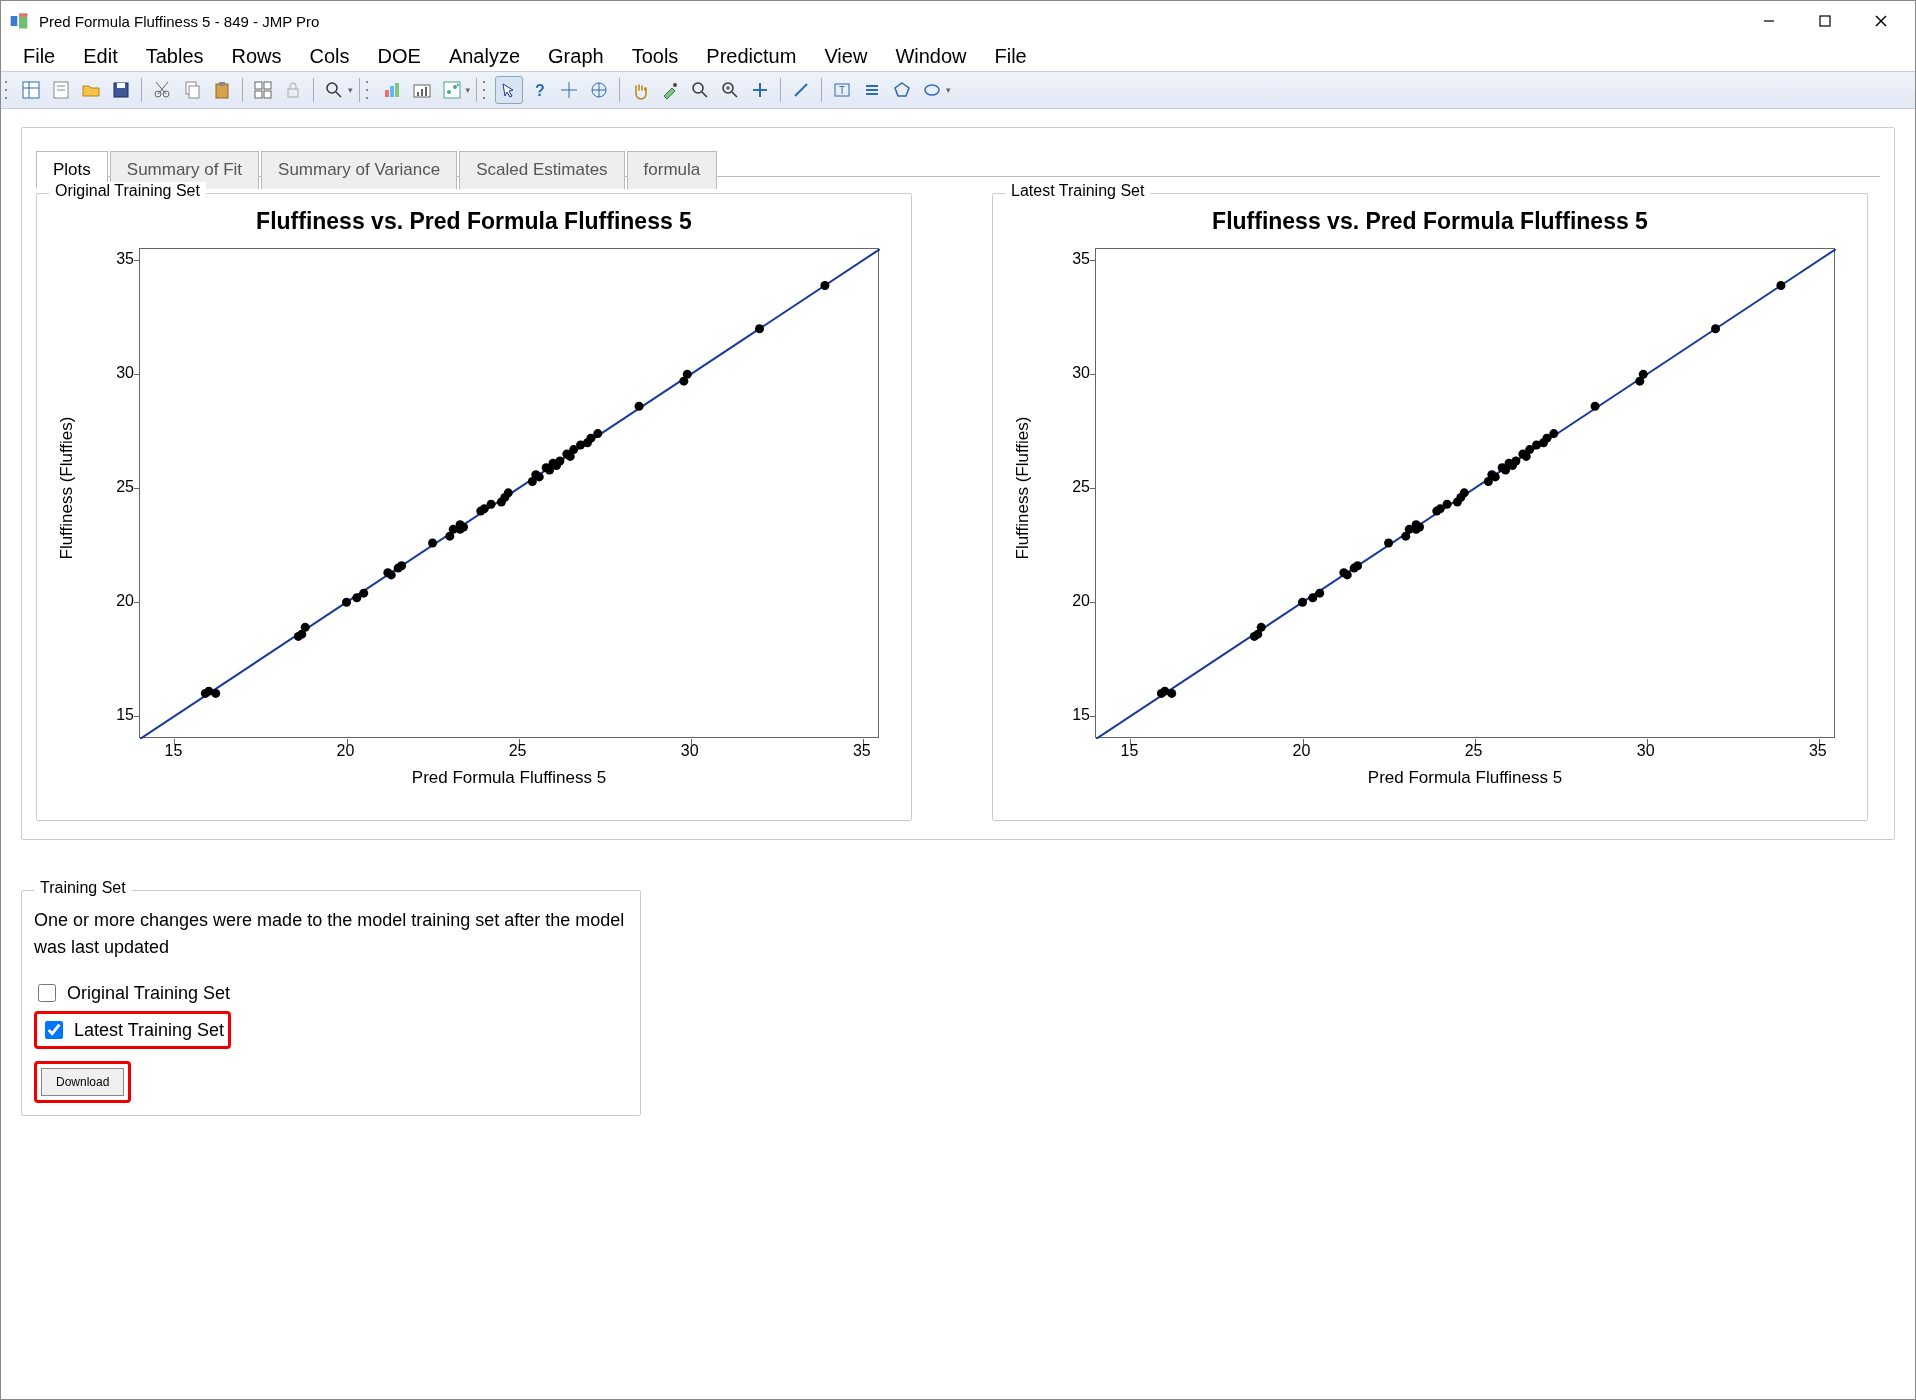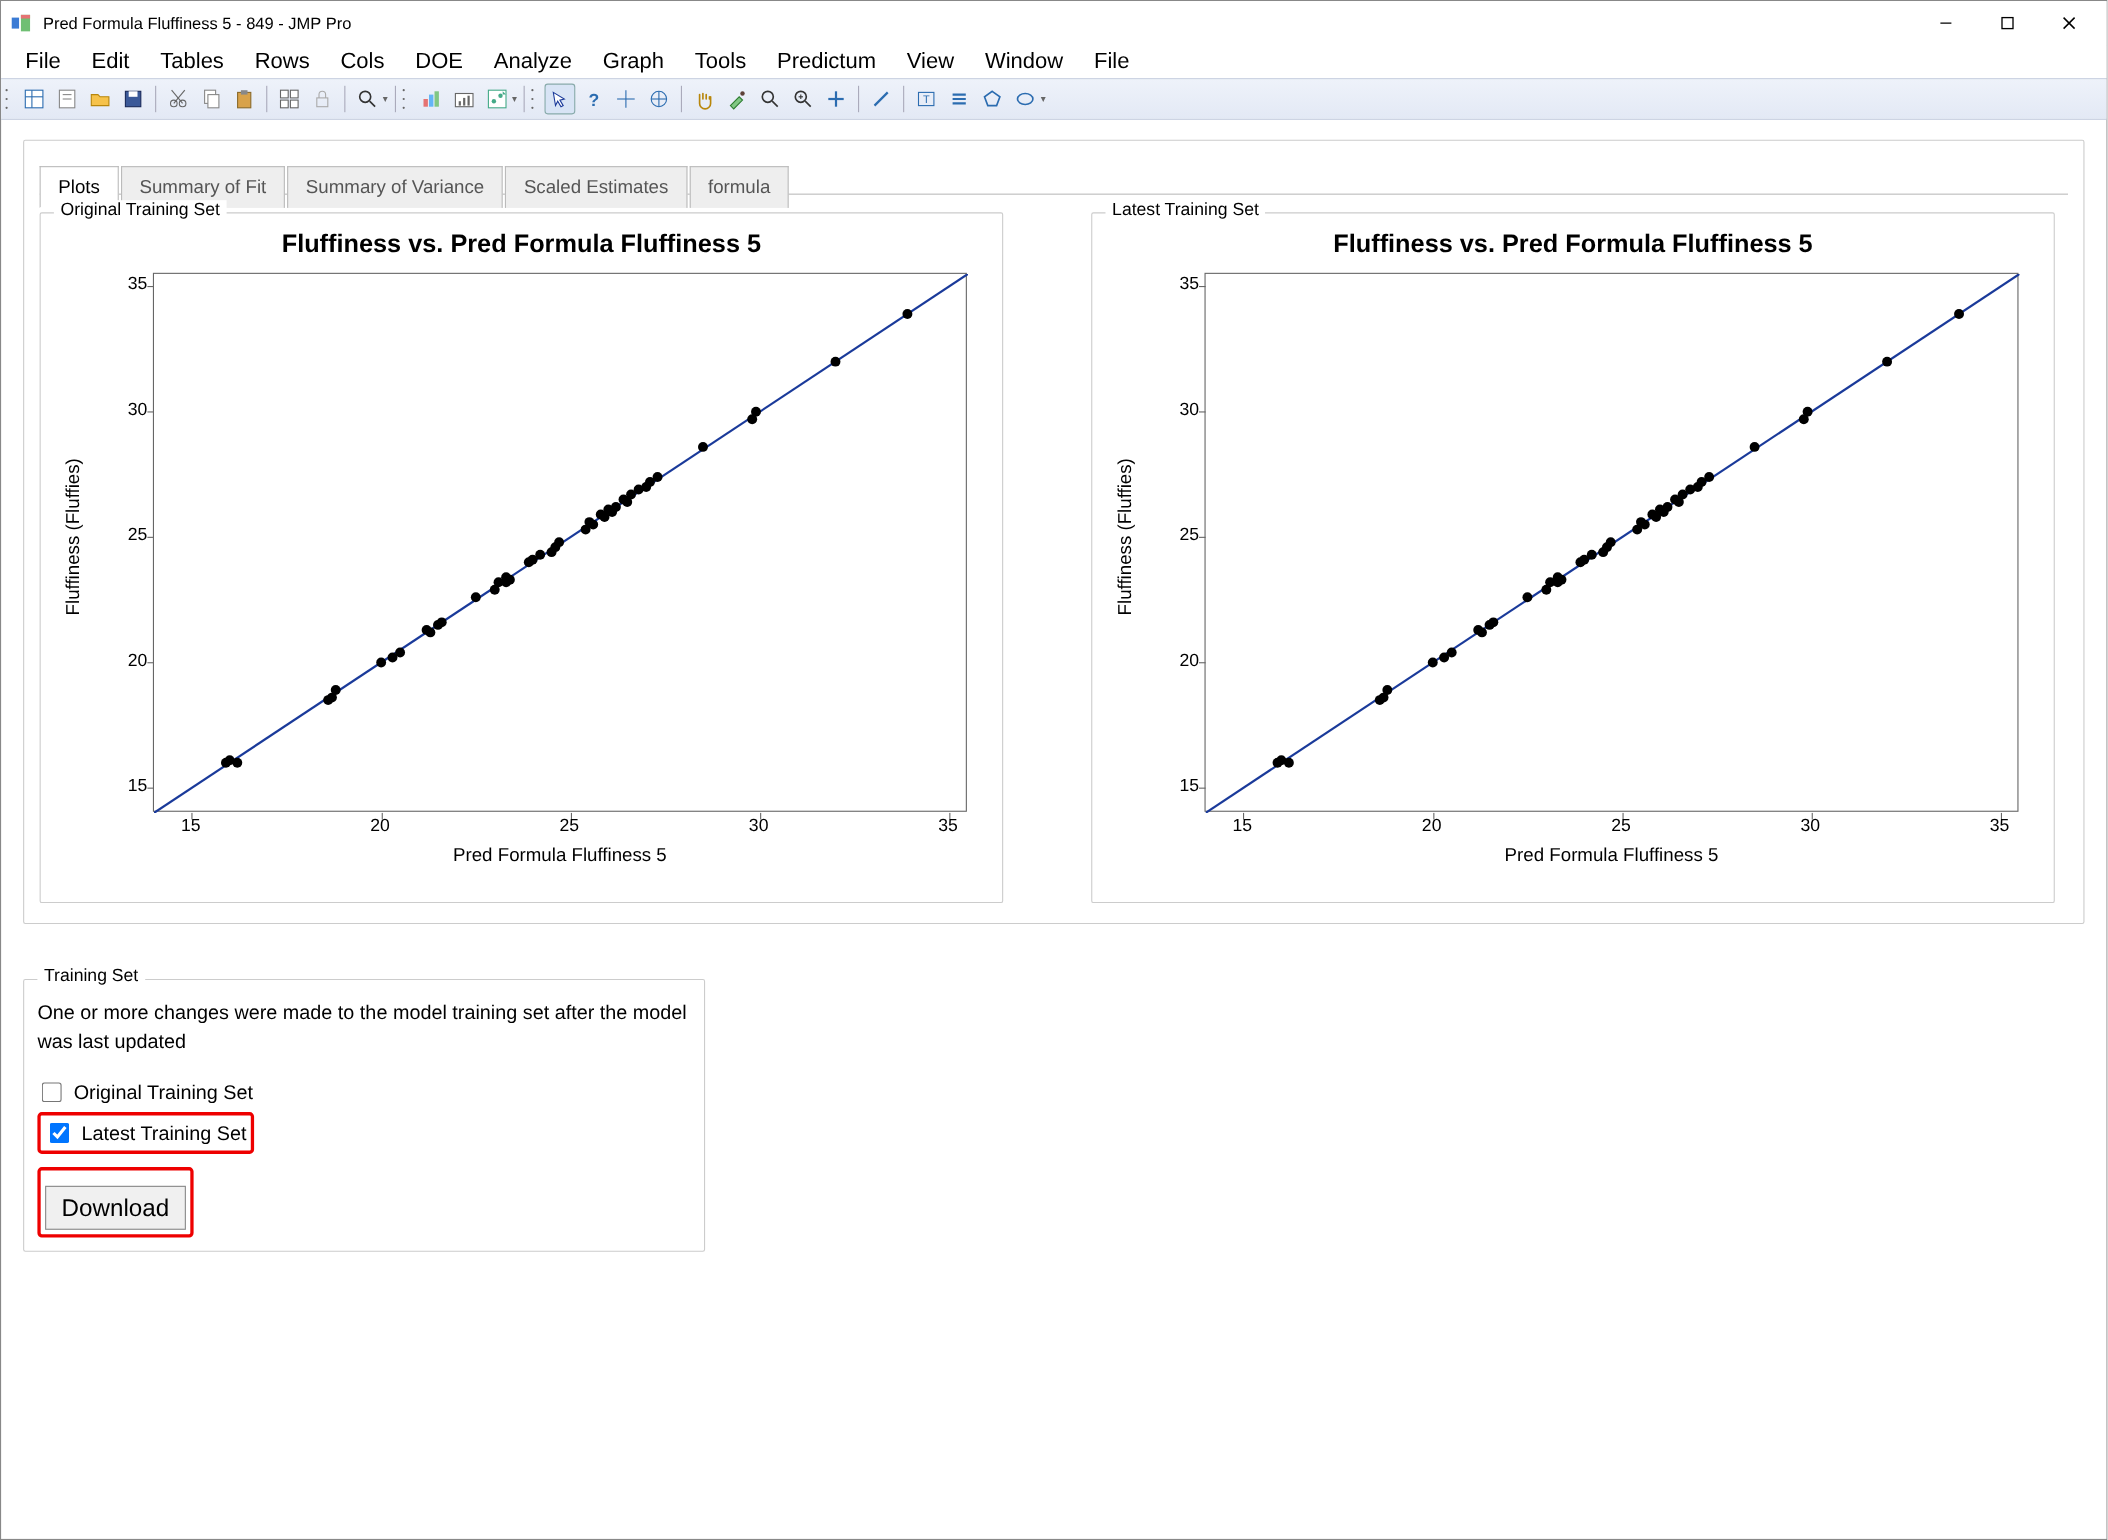--- a/index.html
+++ b/index.html
@@ -227,22 +227,22 @@
     border: 3px solid #e00;
     border-radius: 4px;
     padding: 2px 4px;
     display: inline-flex;
     align-items: center;
   }
   .dl-btn {
     background: #f0f0f0;
     border: 1px solid #888;
     padding: 6px 14px;
-    font-size: 22px;
-    margin-top: 10px;
+    font-size: 12px;
+    margin-top: 0;
   }
   .dl-wrap {
     display: inline-block;
     border: 3px solid #e00;
     border-radius: 4px;
     padding: 4px;
     margin-top: 12px;
   }
 </style>
 </head>

